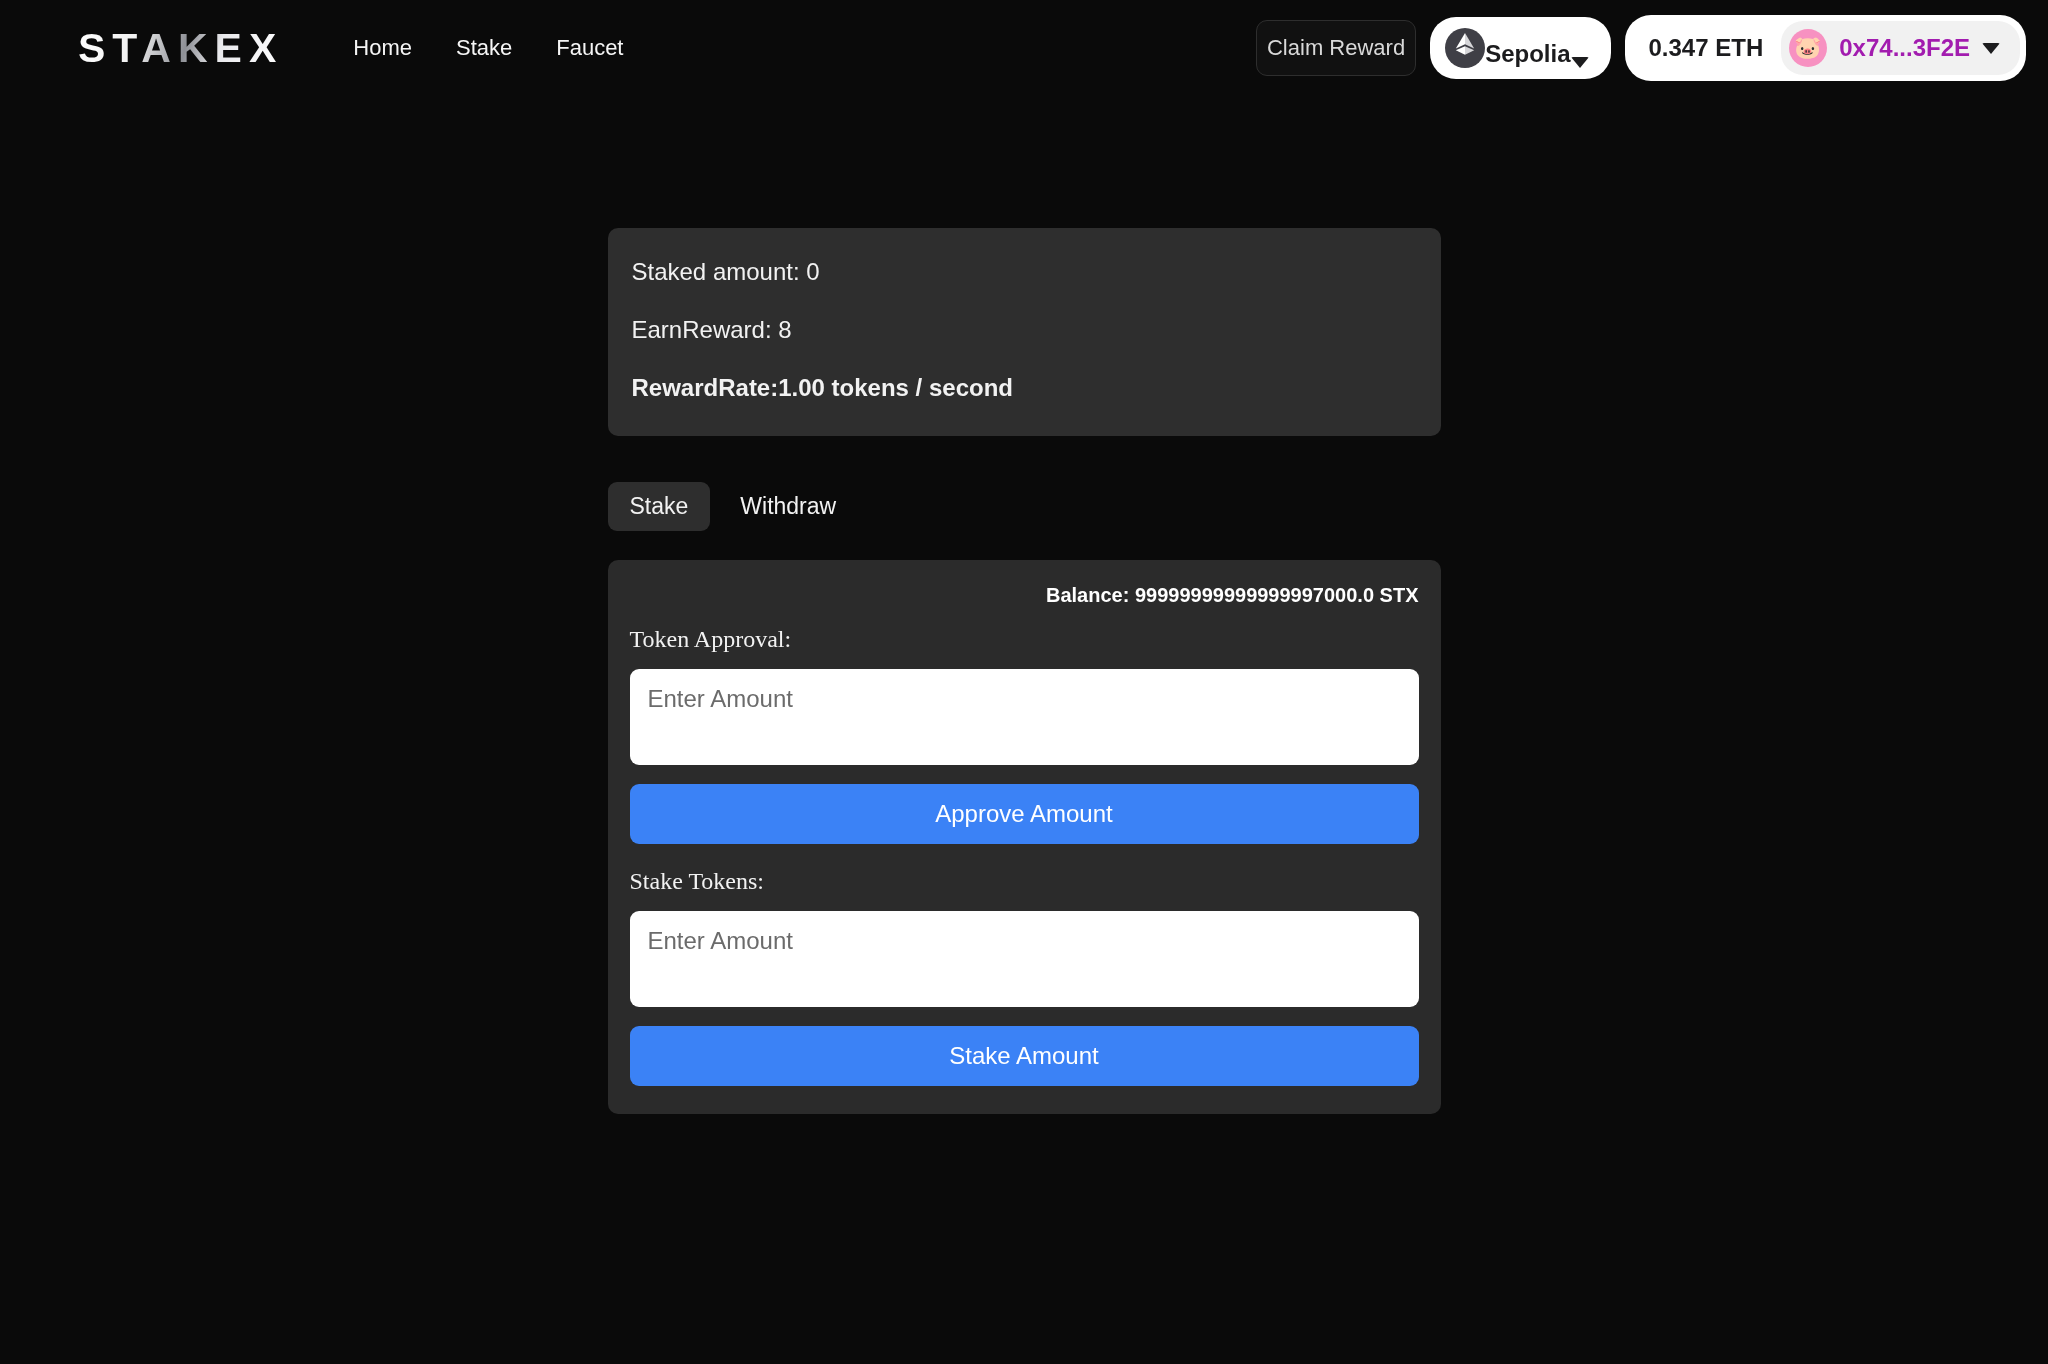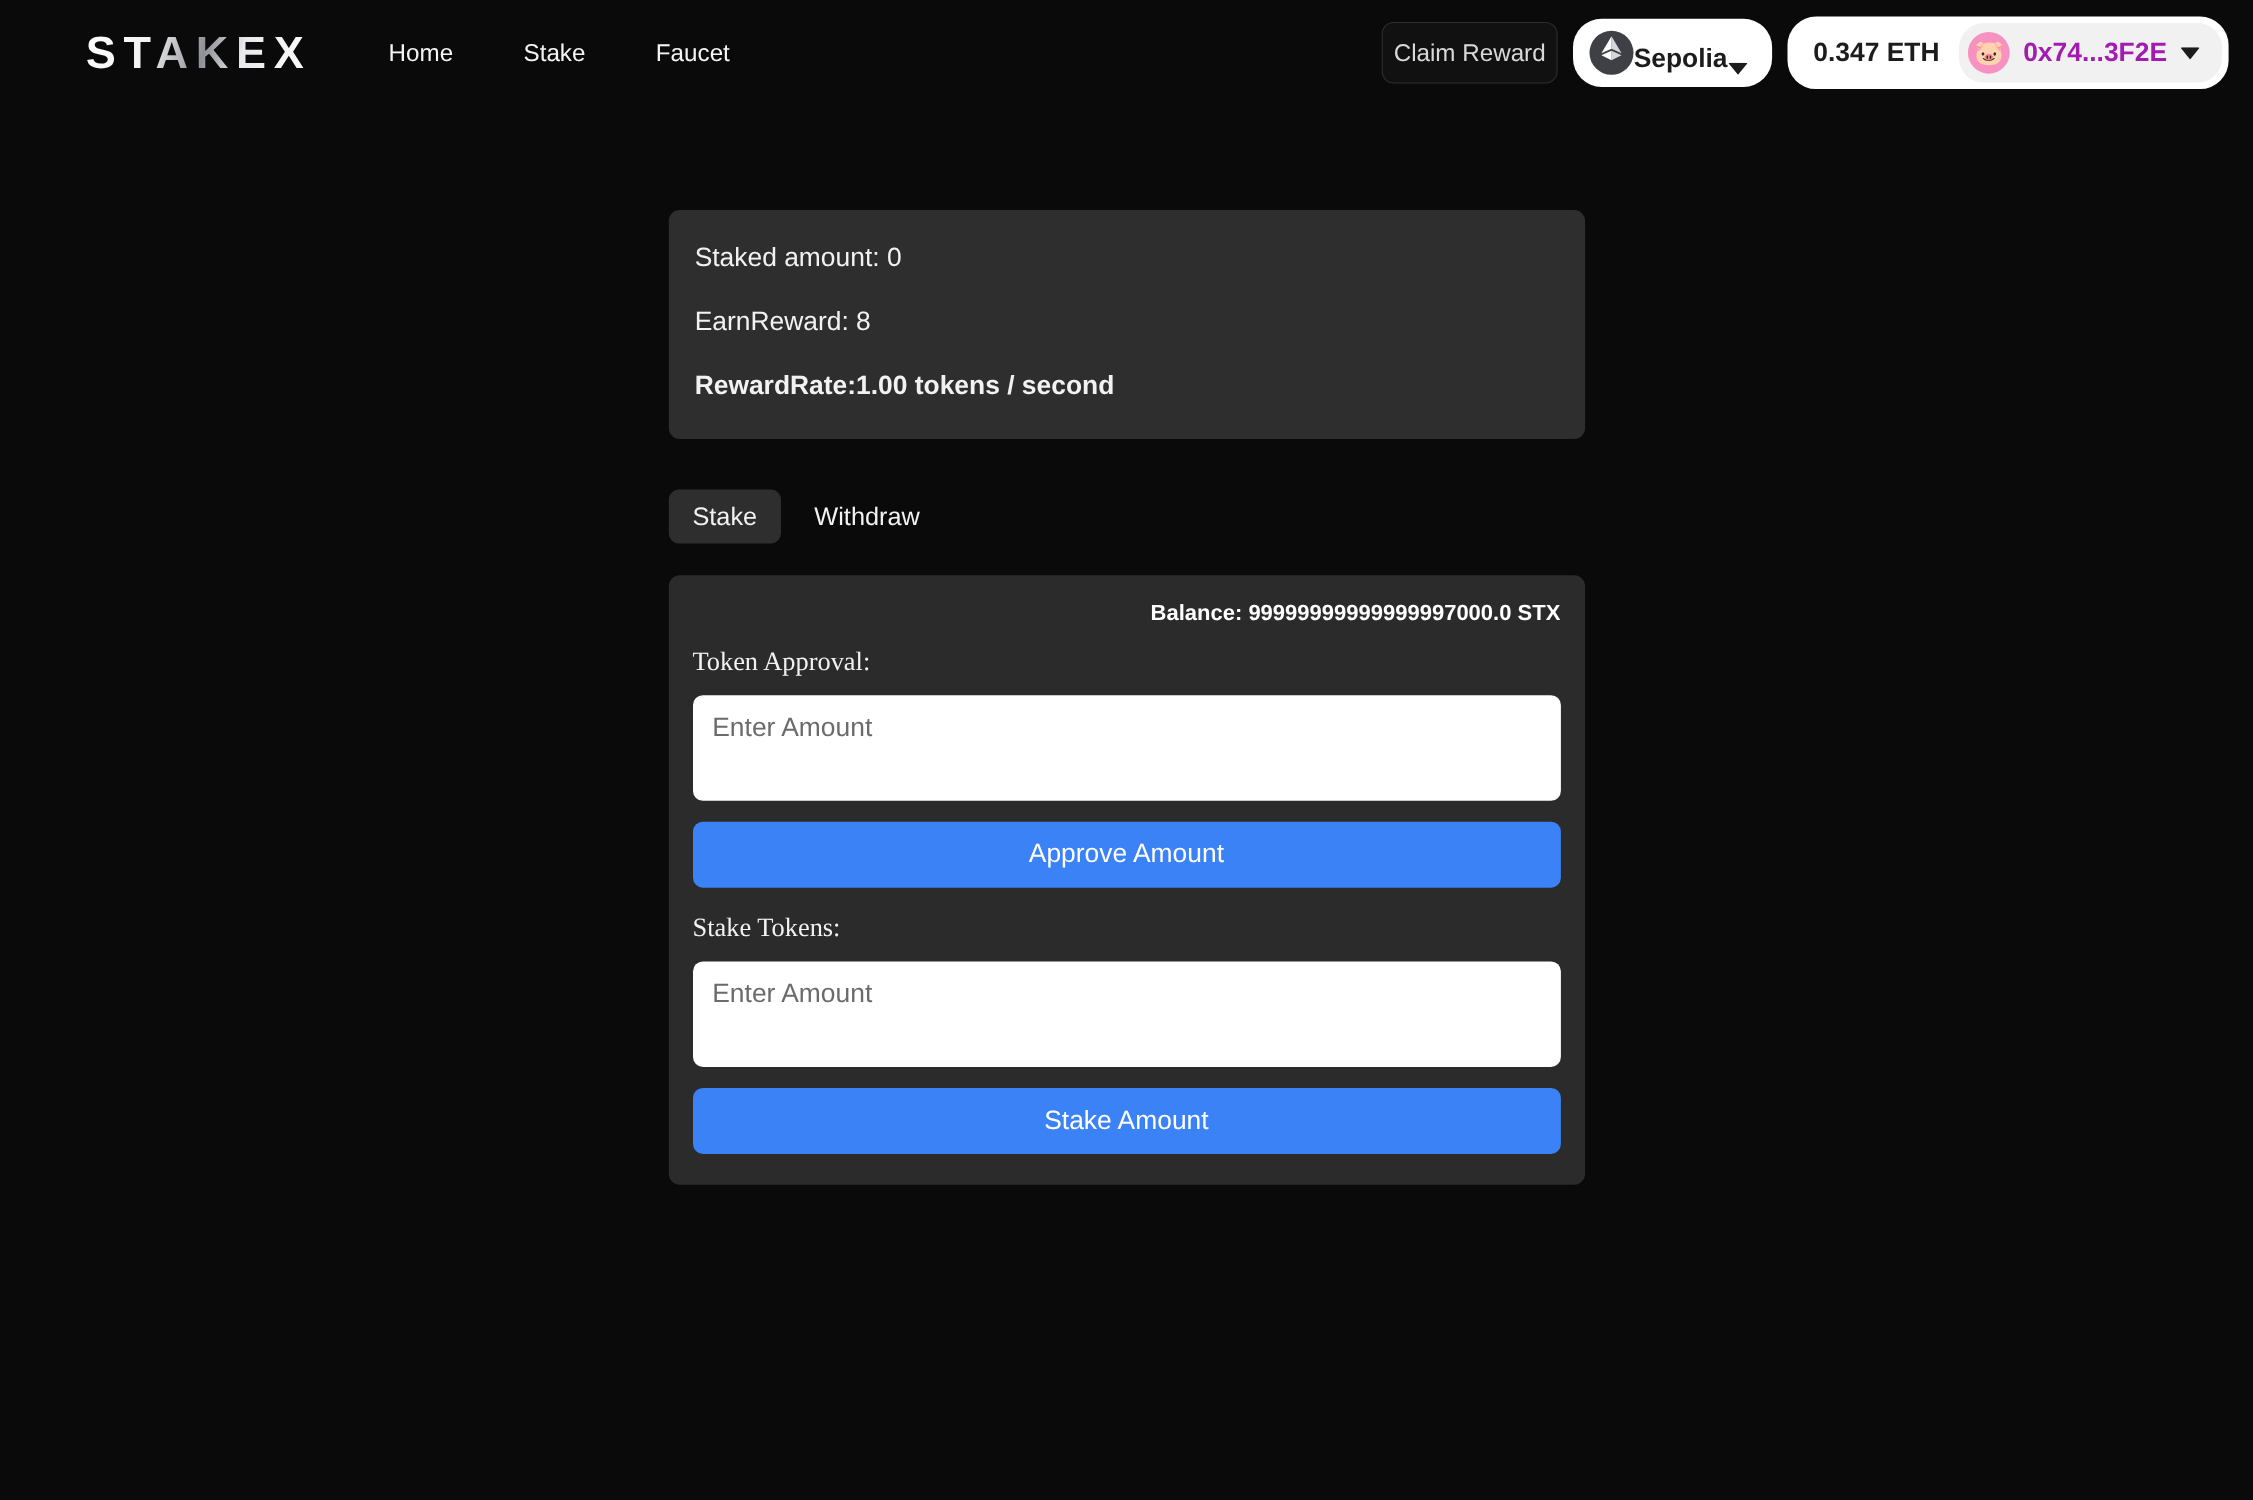--- a/index.html
+++ b/index.html
@@ -31,21 +31,21 @@
     background-clip: text;
     color: transparent;
     -webkit-text-fill-color: transparent;
     white-space: nowrap;
     user-select: none;
   }
 
   .nav {
     display: flex;
     align-items: flex-start;
-    gap: 64px;
+    gap: 44px;
     margin-left: 70px;
   }
   .nav-link {
     color: #f5f5f5;
     font-size: 22px;
     text-decoration: none;
     white-space: nowrap;
   }
 
   .header-right {
@@ -143,20 +143,21 @@
     flex-direction: column;
     align-items: center;
     padding-top: 95px;
   }
   .column { width: 833px; }
 
   .stats-card {
     background: #2e2e2e;
     border-radius: 10px;
     padding: 30px 24px 34px 24px;
+    margin-top: 37px;
   }
   .stat-line {
     color: #f2f2f2;
     font-size: 24px;
     margin-bottom: 30px;
     white-space: nowrap;
   }
   .stat-line.bold {
     font-weight: 700;
     margin-bottom: 0;

